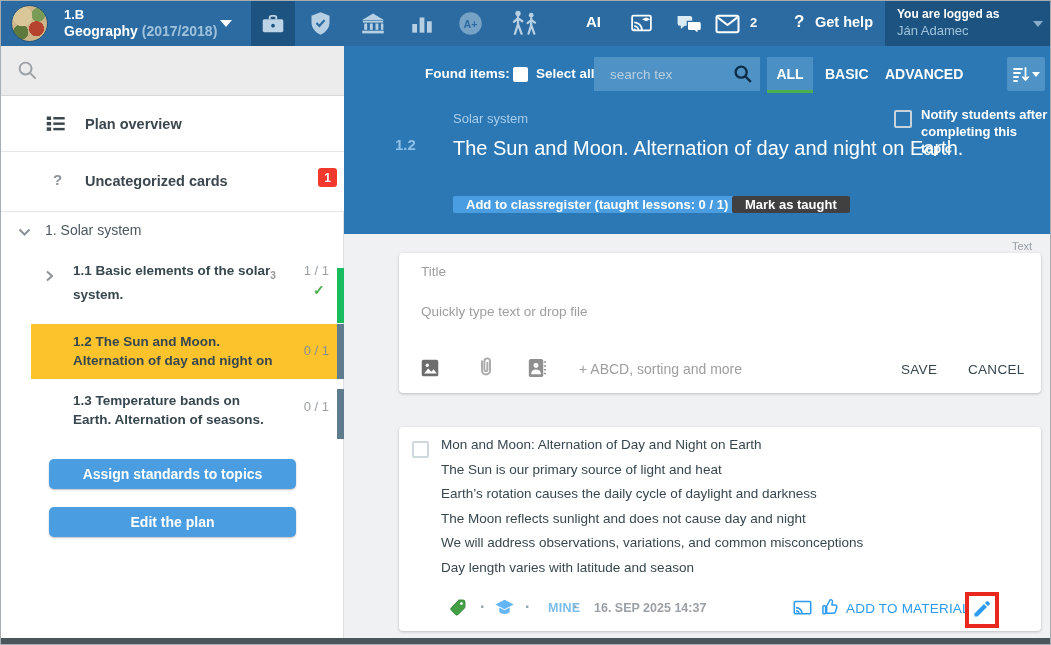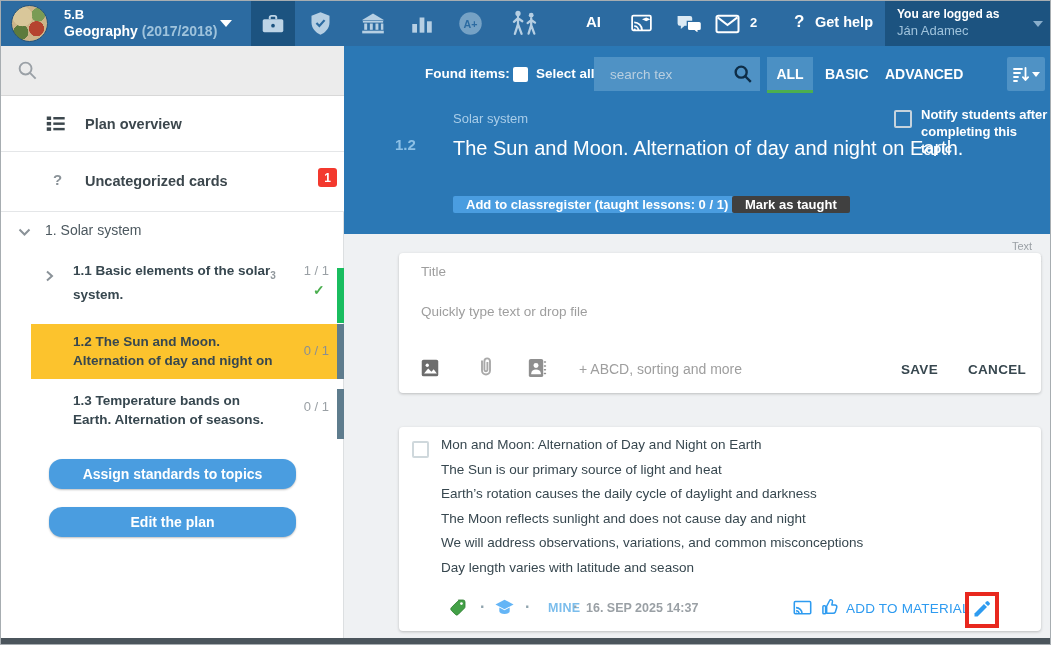--- a/index.html
+++ b/index.html
@@ -39,21 +39,21 @@
   .sb-row { border-bottom:1px solid #e4e6e8; background:#fff; }
   .sb-label { font-size:14.5px; font-weight:bold; color:#3c474d; }
   .badge { left:317px; top:167px; width:19px; height:19px; background:#f3392e; border-radius:3px; color:#fff; font-size:12px; font-weight:bold; display:flex; align-items:center; justify-content:center; }
   .section-label { font-size:14px; color:#4c585f; }
   .ti-text { font-size:13.5px; font-weight:bold; color:#37474f; line-height:19px; }
   .ti-sub { font-size:10px; color:#90979c; vertical-align:sub; }
   .ti-progress { font-size:13px; color:#9aa0a5; width:40px; text-align:right; }
   .ti-check { color:#4caf50; font-size:14px; font-weight:bold; }
   .edge-bar { width:7px; }
   .yellow-row { left:30px; top:323px; width:307px; height:55px; background:#fcc32d; }
-  .sb-btn { left:48px; width:247px; height:30px; background:#4a9de0; border:none; border-radius:13px;
+  .sb-btn { left:48px; width:247px; height:30px; background:#4a9de0; border:none; border-radius:5px;
             color:#fff; font-weight:bold; font-size:14px; font-family:inherit; cursor:pointer;
             box-shadow:0 1px 2px rgba(0,0,0,.25); }
 
   
   .main-header { left:343px; top:45px; width:708px; height:188px; background:#2b78b5; }
   .mh-bold { color:#fff; font-size:13.5px; font-weight:bold; }
   .chk-white { width:15px; height:15px; background:#fff; border-radius:2px; }
   .hsearch { left:593px; top:56px; width:166px; height:34px; background:#4f92c5; }
   .hsearch input { position:absolute; left:16px; top:7px; width:112px; height:20px; border:0; background:transparent; outline:none; font-size:13.5px; color:#dce9f3; font-family:inherit; }
   .hsearch input::placeholder { color:#b9cfe0; }
@@ -69,43 +69,43 @@
   .notify-box { left:893px; top:109px; width:18px; height:18px; border:2px solid #c6d3dd; border-radius:2px; }
   .notify-lbl { left:920px; top:105px; width:128px; color:#fff; font-size:13px; font-weight:bold; line-height:17px; }
 
   
   .content { left:343px; top:233px; width:708px; height:404px; background:#eff1f3; }
   .text-zoom { left:1011px; top:239px; color:#9aa0a5; font-size:11px; z-index:1; }
   .card { background:#fff; border-radius:4px; box-shadow:0 1px 3px rgba(0,0,0,.22); z-index:2; }
   .card1 { left:398px; top:252px; width:642px; height:140px; }
   .card2 { left:398px; top:426px; width:642px; height:204px; }
   .ph { color:#9e9e9e; font-size:13.5px; }
-  .editor-action { font-size:13.5px; font-weight:bold; color:#37474f; letter-spacing:.3px; cursor:pointer; }
+  .editor-action { font-size:13.5px; font-weight:normal; color:#37474f; letter-spacing:.3px; cursor:pointer; }
   .chk-gray { width:17px; height:17px; border:2px solid #cfd8dc; border-radius:2px; background:#fff; }
   .card-lines { left:440px; top:432px; width:580px; }
   .card-lines div { font-size:13.5px; color:#37474f; line-height:24.6px; white-space:nowrap; }
   .meta-dot::before { content:"·"; color:#90a4ae; font-weight:bold; }
   .mine { color:#7bbdec; font-size:12.5px; font-weight:bold; letter-spacing:.3px;padding-left:11px; }
-  .date { color:#9aa0a5; font-size:12.5px; font-weight:bold; }
+  .date { color:#9aa0a5; font-size:12.5px; font-weight:bold;margin-left:8px; }
   .link-blue { color:#2e9bf0; font-size:13.5px; cursor:pointer; }
   .red-box { left:964px; top:591px; width:34px; height:36px; border:4px solid #e8281e; z-index:3; }
   .play-tri { left:1006px; top:600px; width:0; height:0; border-top:8px solid transparent; border-bottom:8px solid transparent; border-left:13px solid #2e9bf0; }
 
   .bottombar { left:0; top:637px; width:1051px; height:8px; background:#4b555c; }
   svg { display:block; }
 </style>
 </head>
 <body>
 
 <div id="app">
 
   <div class="abs topbar"></div>
 
   <div class="abs logo"></div>
-  <div class="abs cls-line1">5.B</div>
+  <div class="abs cls-line1">1.B</div>
   <div class="abs cls-line2">
     <span>Geography</span>
     <span class="cls-year">(2017/2018)</span>
   </div>
   <div class="abs caret-down" style="left:219px; top:19px;"></div>
 
   <div class="abs nav-tile">
     <span class="tb-ic">
       <svg width="26" height="26" viewBox="0 0 24 24">
           <rect x="2.5" y="7.5" width="19" height="12" rx="1.5" fill="currentColor"></rect>

